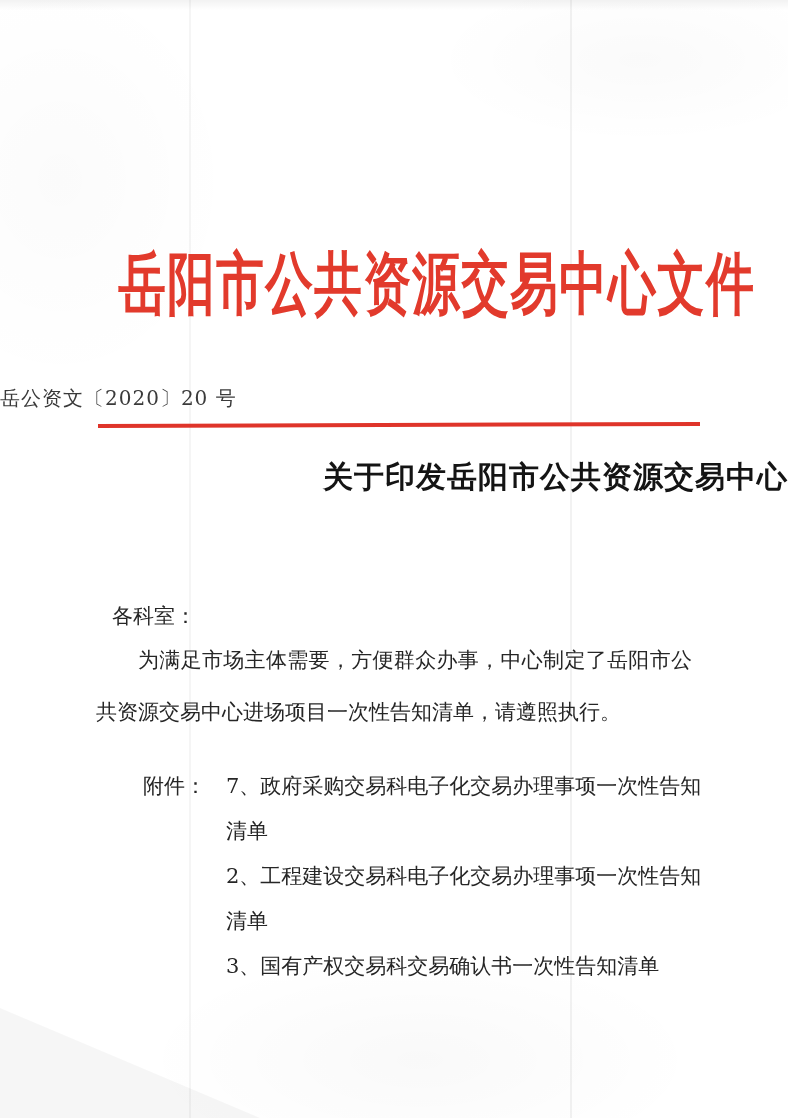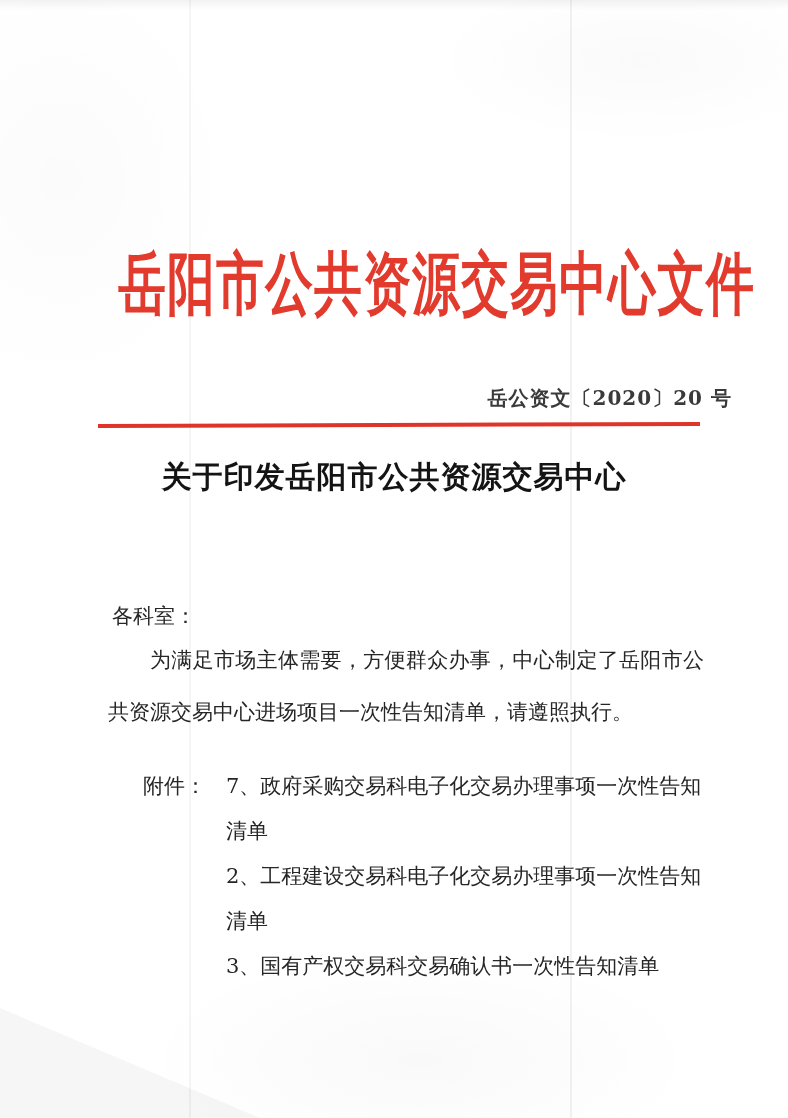--- a/index.html
+++ b/index.html
@@ -42,42 +42,41 @@
     position:absolute;top:238px;left:0;width:788px;margin:0;
     text-align:center;white-space:nowrap;
     font-size:68px;line-height:90px;font-weight:700;
     color:#e23a2c;
     transform:scaleX(0.70);
     transform-origin:50% 50%;
     letter-spacing:2px;
   }
   .doc-number{
     position:absolute;top:383px;left:0;width:732px;
-    text-align:right;
+    text-align:left;
     font-size:20px;line-height:30px;color:#3a3a3a;
     letter-spacing:1px;
-    font-weight:bold;
   }
   .red-rule{
     position:absolute;top:423px;left:98px;width:602px;height:4px;
     background:#df342a;
     transform:rotate(-0.2deg);
   }
   .notice-title{
     position:absolute;top:452px;left:0;width:788px;margin:0;
-    text-align:center;
+    text-align:right;
     font-size:30px;line-height:49px;font-weight:700;
     color:#141414;letter-spacing:1px;
   }
   .salutation{
     position:absolute;top:592px;left:104px;margin:8px;
     font-size:21px;line-height:32px;color:#262626;
   }
   .body-para{
-    position:absolute;top:634px;left:108px;width:596px;margin:0;
+    position:absolute;top:634px;left:96px;width:596px;margin:0;
     font-size:21px;line-height:52px;color:#262626;
     text-indent:42px;text-align:justify;
   }
   .attachments{
     position:absolute;top:764px;left:143px;
     display:flex;align-items:flex-start;
     font-size:21px;line-height:45px;color:#262626;gap:20px;
   }
   .att-label{flex:0 0 auto;}
   .att-items{width:494px;}

